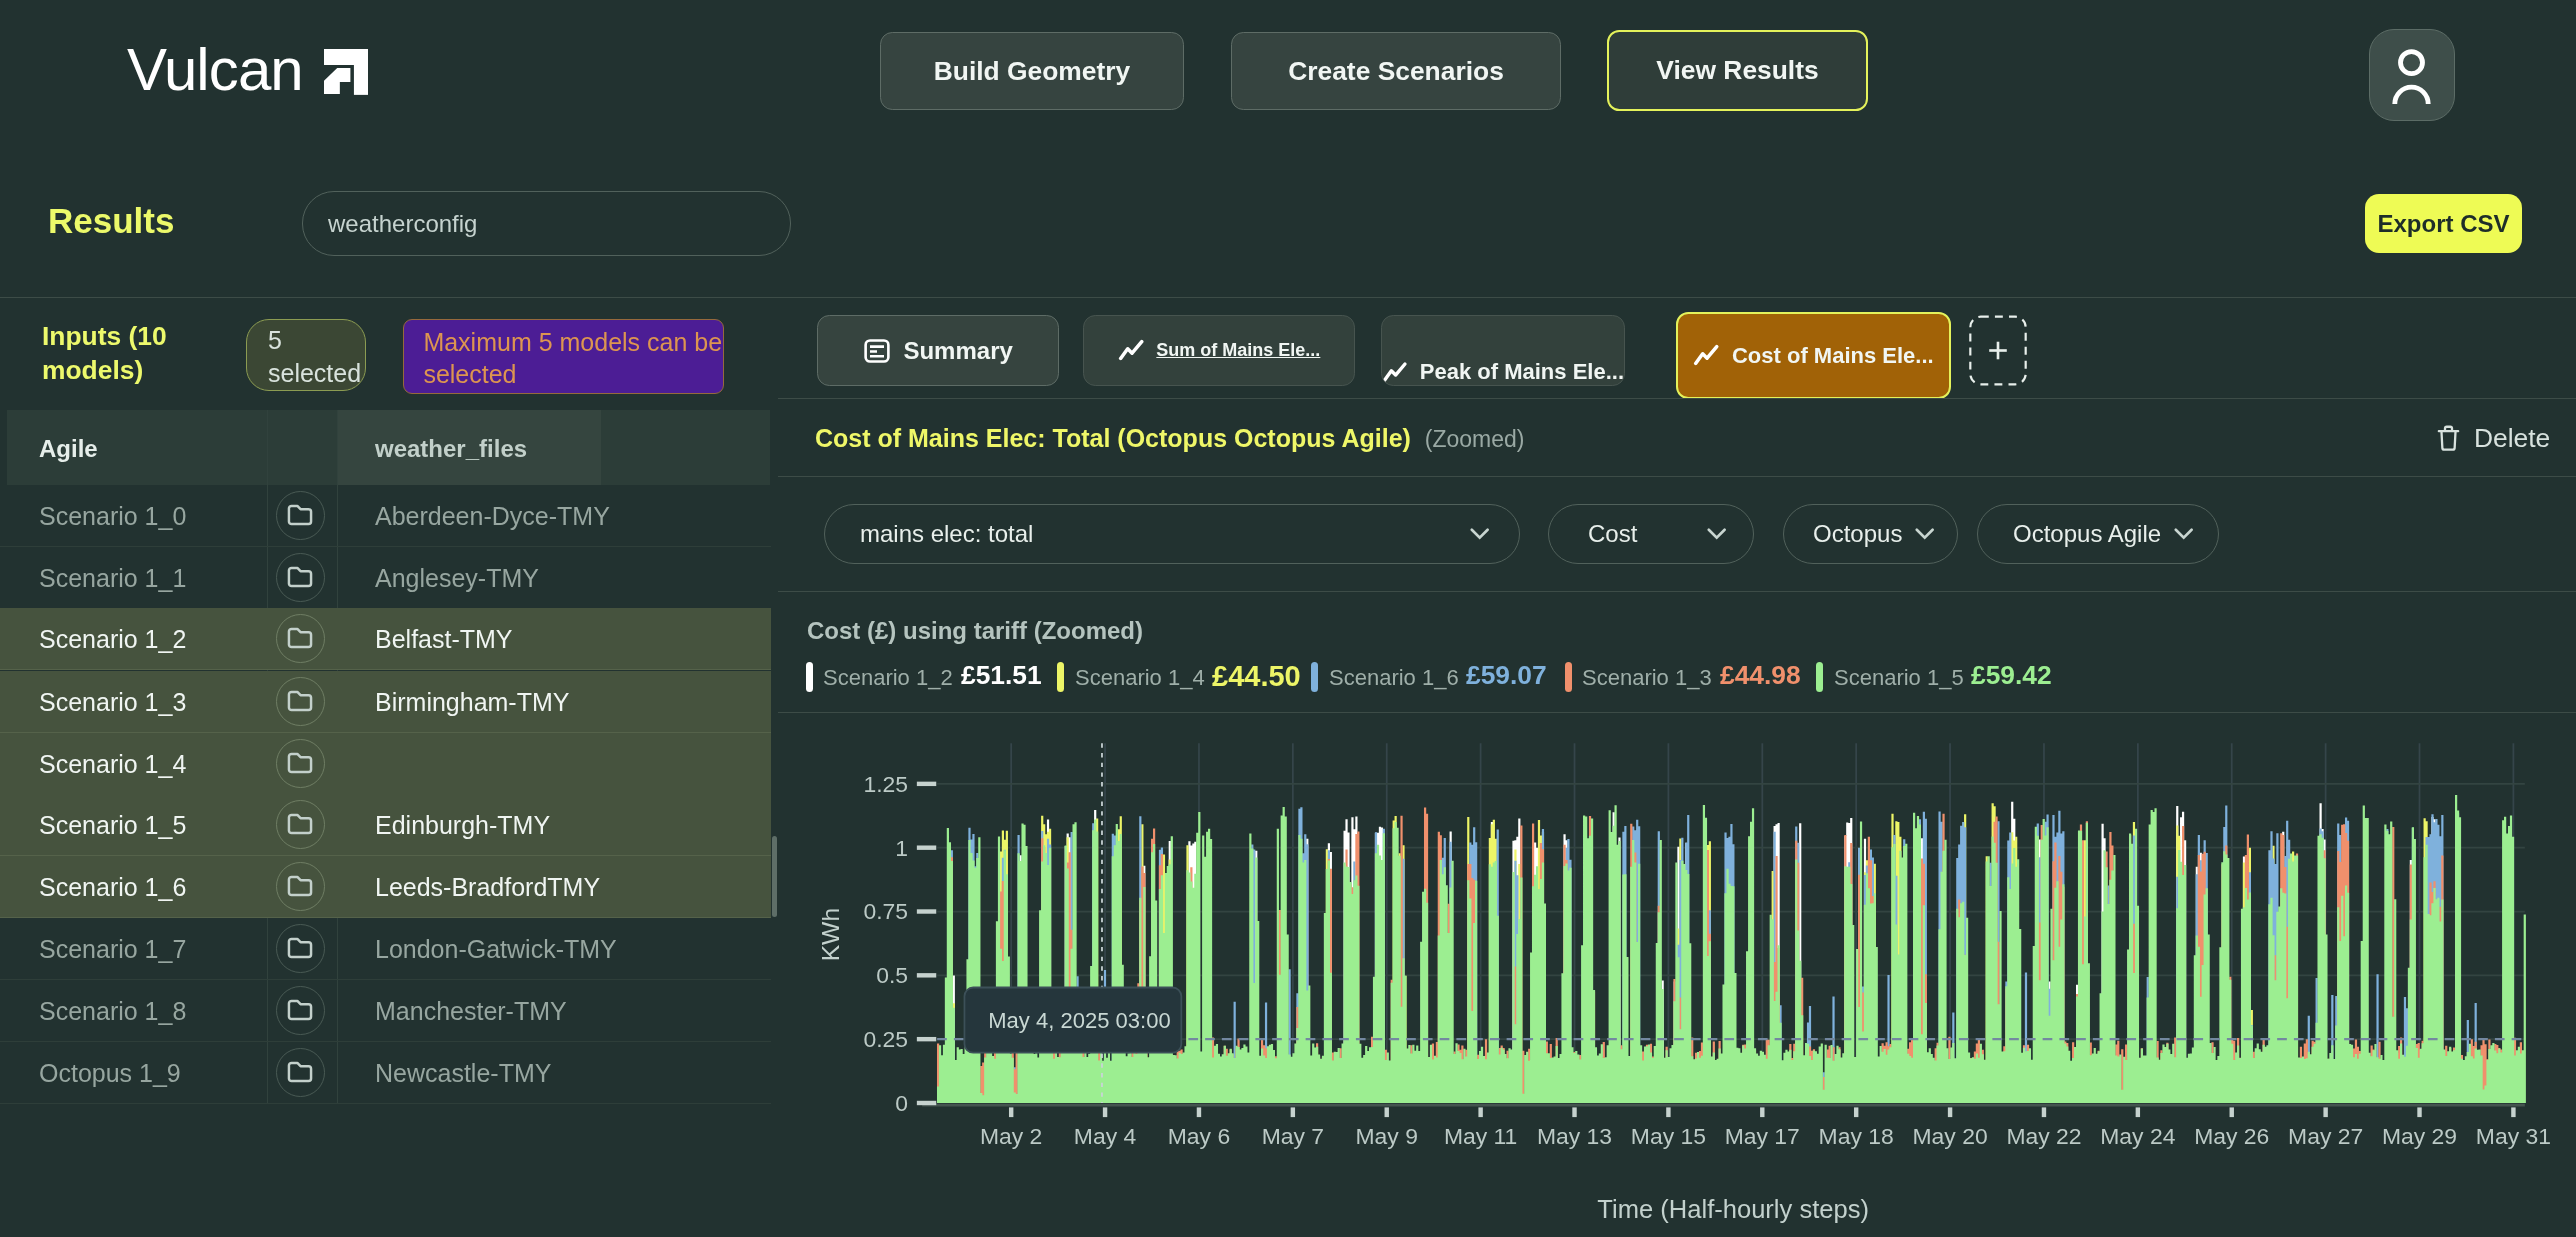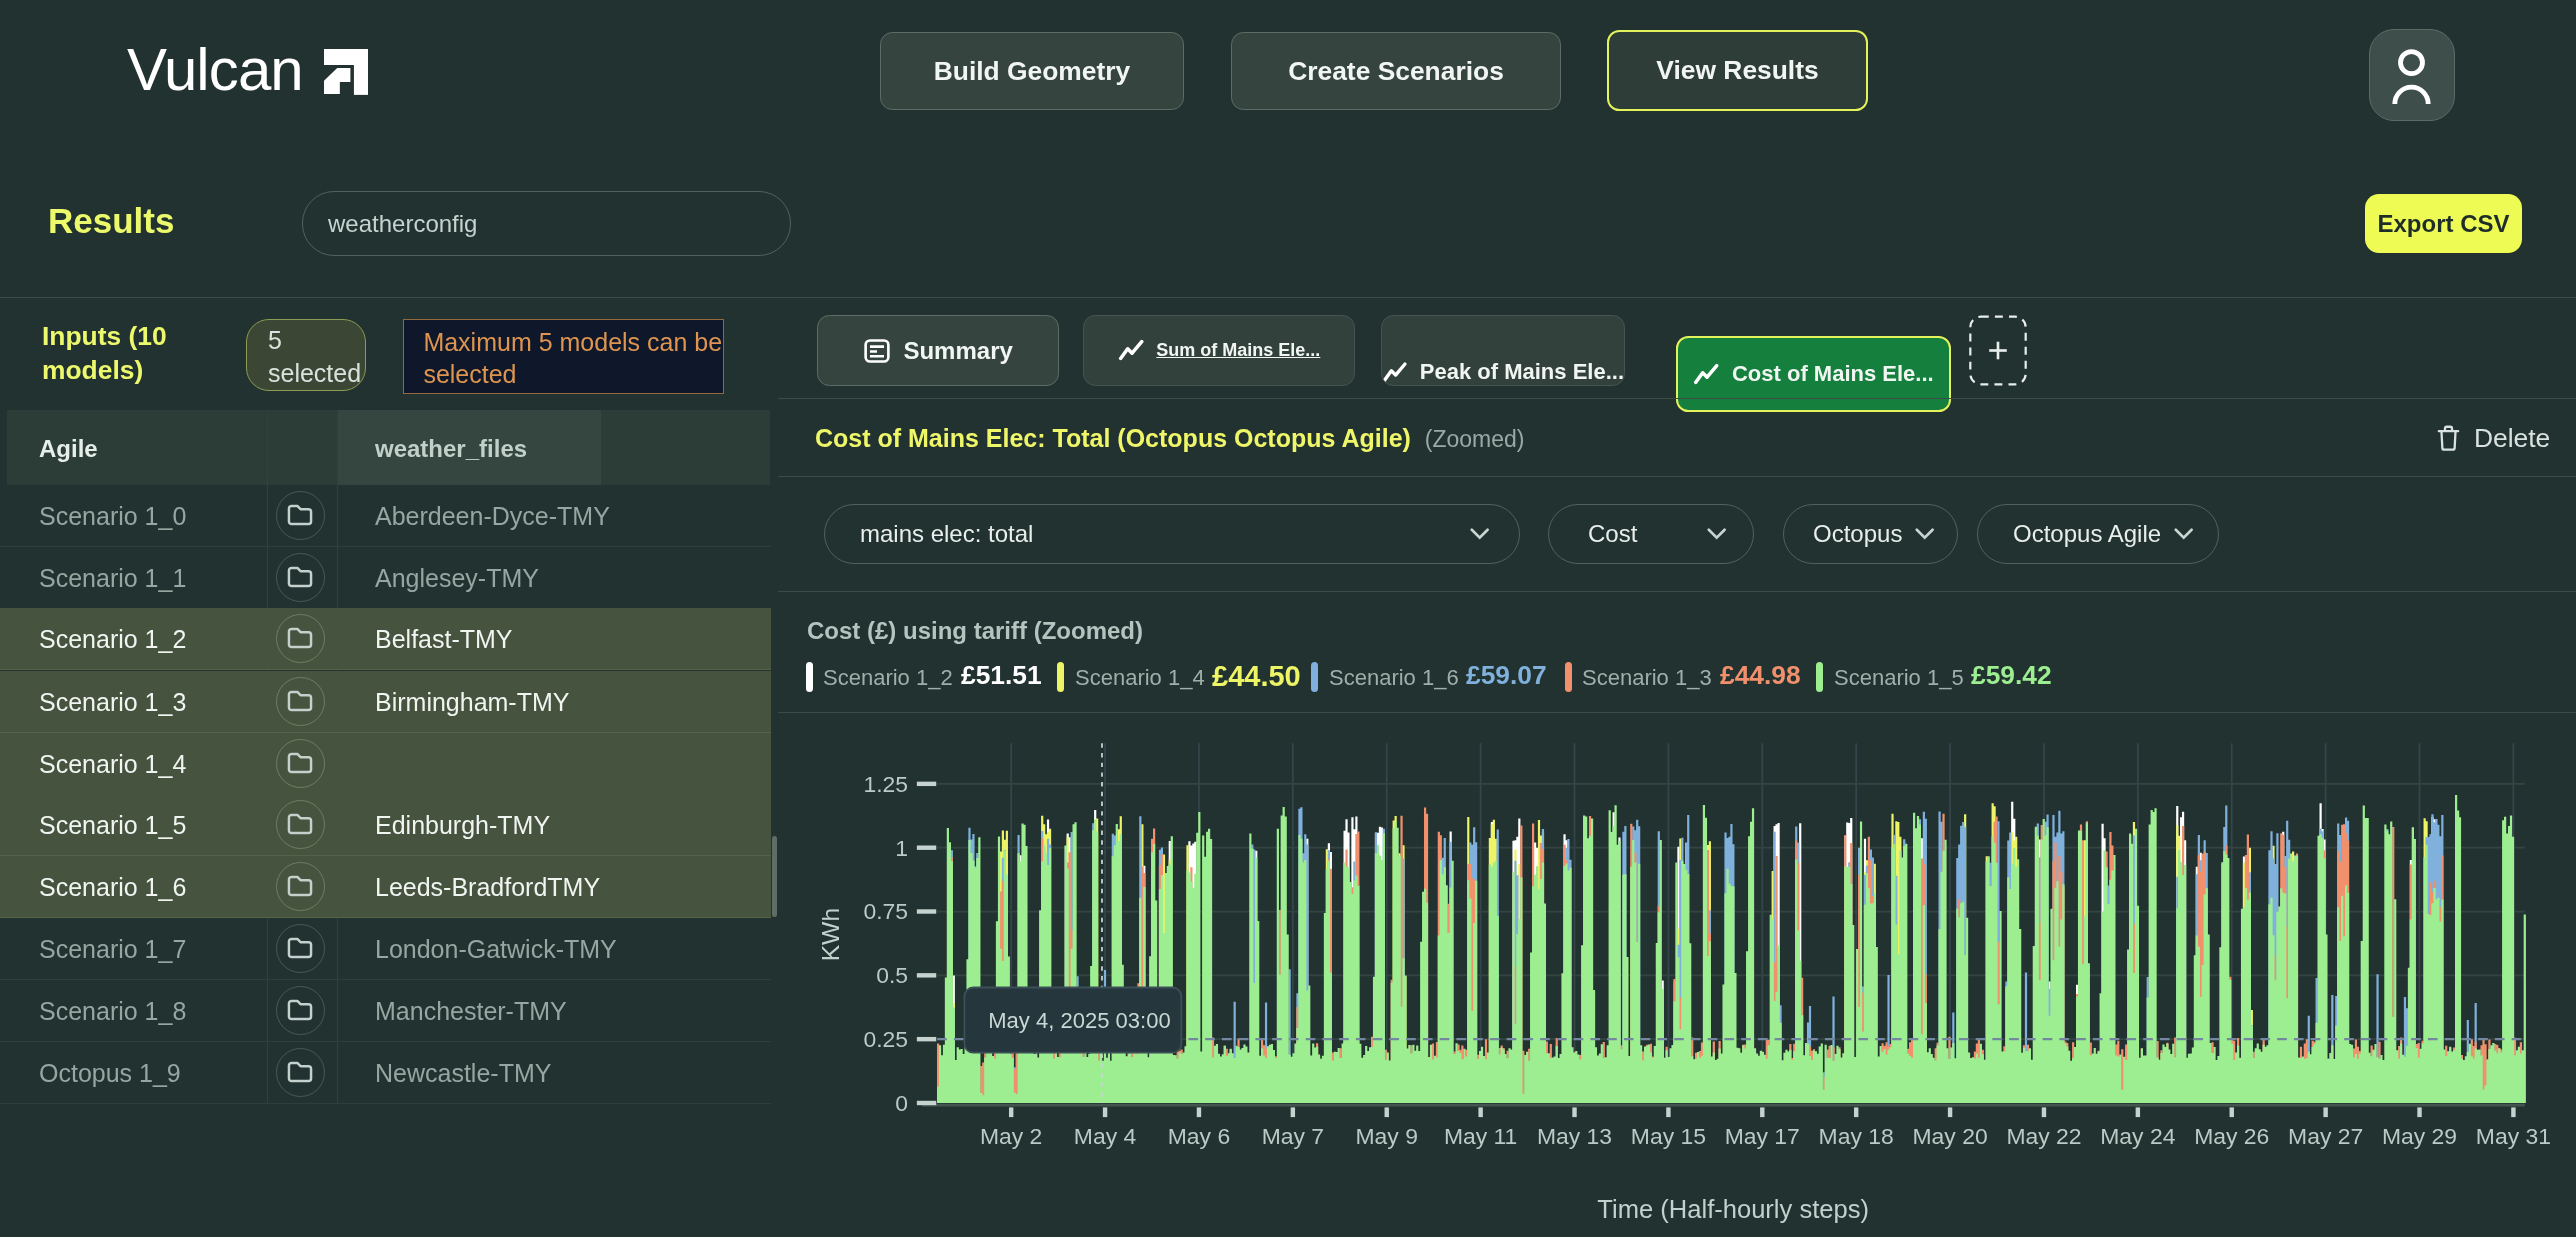--- a/index.html
+++ b/index.html
@@ -37,21 +37,21 @@
 </div>
 
 <div class="abs" style="left:48px; top:201px; font-size:35px; font-weight:700; color:#ECF96A;">Results</div>
 <div class="pill" style="left:302px; top:191px; width:489px; height:65px; padding-left:25px; color:#C6D3CF;">weatherconfig</div>
 <div class="abs" style="left:2365px; top:194px; width:157px; height:59px; border-radius:14px; background:#EEFB55; display:flex; align-items:center; justify-content:center; font-size:24px; font-weight:700; color:#1E2D29;">Export CSV</div>
 
 <div class="hdiv" style="left:0; top:297px; width:2576px;"></div>
 
 <div class="abs" style="left:42px; top:319px; width:194px; font-size:26.4px; font-weight:700; color:#EDF96C; line-height:34px;">Inputs (10 models)</div>
 <div class="abs" style="left:246px; top:319px; width:120px; height:72px; border-radius:23px; border:1.8px solid #8C9C52; background:#3B4734; padding:4.4px 0 0 21px; font-size:25px; color:#D9E3DD; line-height:33px;">5<br>selected</div>
-<div class="abs" style="left:403px; top:319px; width:321px; height:75px; border-radius:0; border:1.8px solid #96693C; background:#0f172a; padding:6.2px 0 0 19.4px; font-size:25px; color:#DD9550; line-height:32px;">Maximum 5 models can be<br>selected</div>
+<div class="abs" style="left:403px; top:319px; width:321px; height:75px; border-radius:9px; border:1.8px solid #96693C; background:#4c1d95; padding:6.2px 0 0 19.4px; font-size:25px; color:#DD9550; line-height:32px;">Maximum 5 models can be<br>selected</div>
 
 <div class="abs" style="left:7px; top:410px; width:763px; height:75px; background:#2C3D38;"></div>
 <div class="abs" style="left:337px; top:410px; width:264px; height:75px; background:#35453F;"></div>
 <div class="abs" style="left:39px; top:435px; font-size:24px; font-weight:700; color:#E6EEEA;">Agile</div>
 <div class="abs" style="left:375px; top:435px; font-size:24px; font-weight:700; color:#C2D0CA;">weather_files</div>
 
 <div class="abs" style="left:267px; top:410px; width:0.9px; height:694px; background:#31423D;"></div>
 <div class="abs" style="left:337px; top:410px; width:0.9px; height:694px; background:#31423D;"></div>
 
 <div class="abs" style="left:0; top:485px; width:771px; height:62px; background:transparent; border-bottom:0.9px solid #2E3E39;">
@@ -161,21 +161,21 @@
       <path d="M3 23L11 12L16 17L27 4" fill="none" stroke="#FFFFFF" stroke-width="4" stroke-linecap="round" stroke-linejoin="round"></path>
     </svg>
   <span style="font-size:18px;text-decoration:underline;">Sum of Mains Ele...</span>
 </div>
 <div class="tab" style="left:1381px; top:315px; width:244px;align-items:flex-end;">
   <svg width="26.4" height="25" viewBox="0 0 30 28">
       <path d="M3 23L11 12L16 17L27 4" fill="none" stroke="#FFFFFF" stroke-width="4" stroke-linecap="round" stroke-linejoin="round"></path>
     </svg>
   <span style="font-size:22px;">Peak of Mains Ele...</span>
 </div>
-<div class="tab" style="left:1676px; top:312px; width:275px; height:76px; border:2.6px solid #E4F25B; background:#15803d;margin-top:24px;">
+<div class="tab" style="left:1676px; top:312px; width:275px; height:87px; border:2.6px solid #E4F25B; background:#a16207;">
   <svg width="26.4" height="25" viewBox="0 0 30 28">
       <path d="M3 23L11 12L16 17L27 4" fill="none" stroke="#FFFFFF" stroke-width="4" stroke-linecap="round" stroke-linejoin="round"></path>
     </svg>
   <span style="font-size:22px;">Cost of Mains Ele...</span>
 </div>
 <div class="abs" style="left:1969px; top:315px; width:58px; height:71px;">
   <svg width="58" height="71" viewBox="0 0 66 80">
       <rect x="1.5" y="1.5" width="63" height="77" rx="12" fill="none" stroke="#E8EFEB" stroke-width="2.5" stroke-dasharray="9 7"></rect>
       <line x1="23" y1="40" x2="43" y2="40" stroke="#E8EFEB" stroke-width="3"></line>
       <line x1="33" y1="30" x2="33" y2="50" stroke="#E8EFEB" stroke-width="3"></line>

